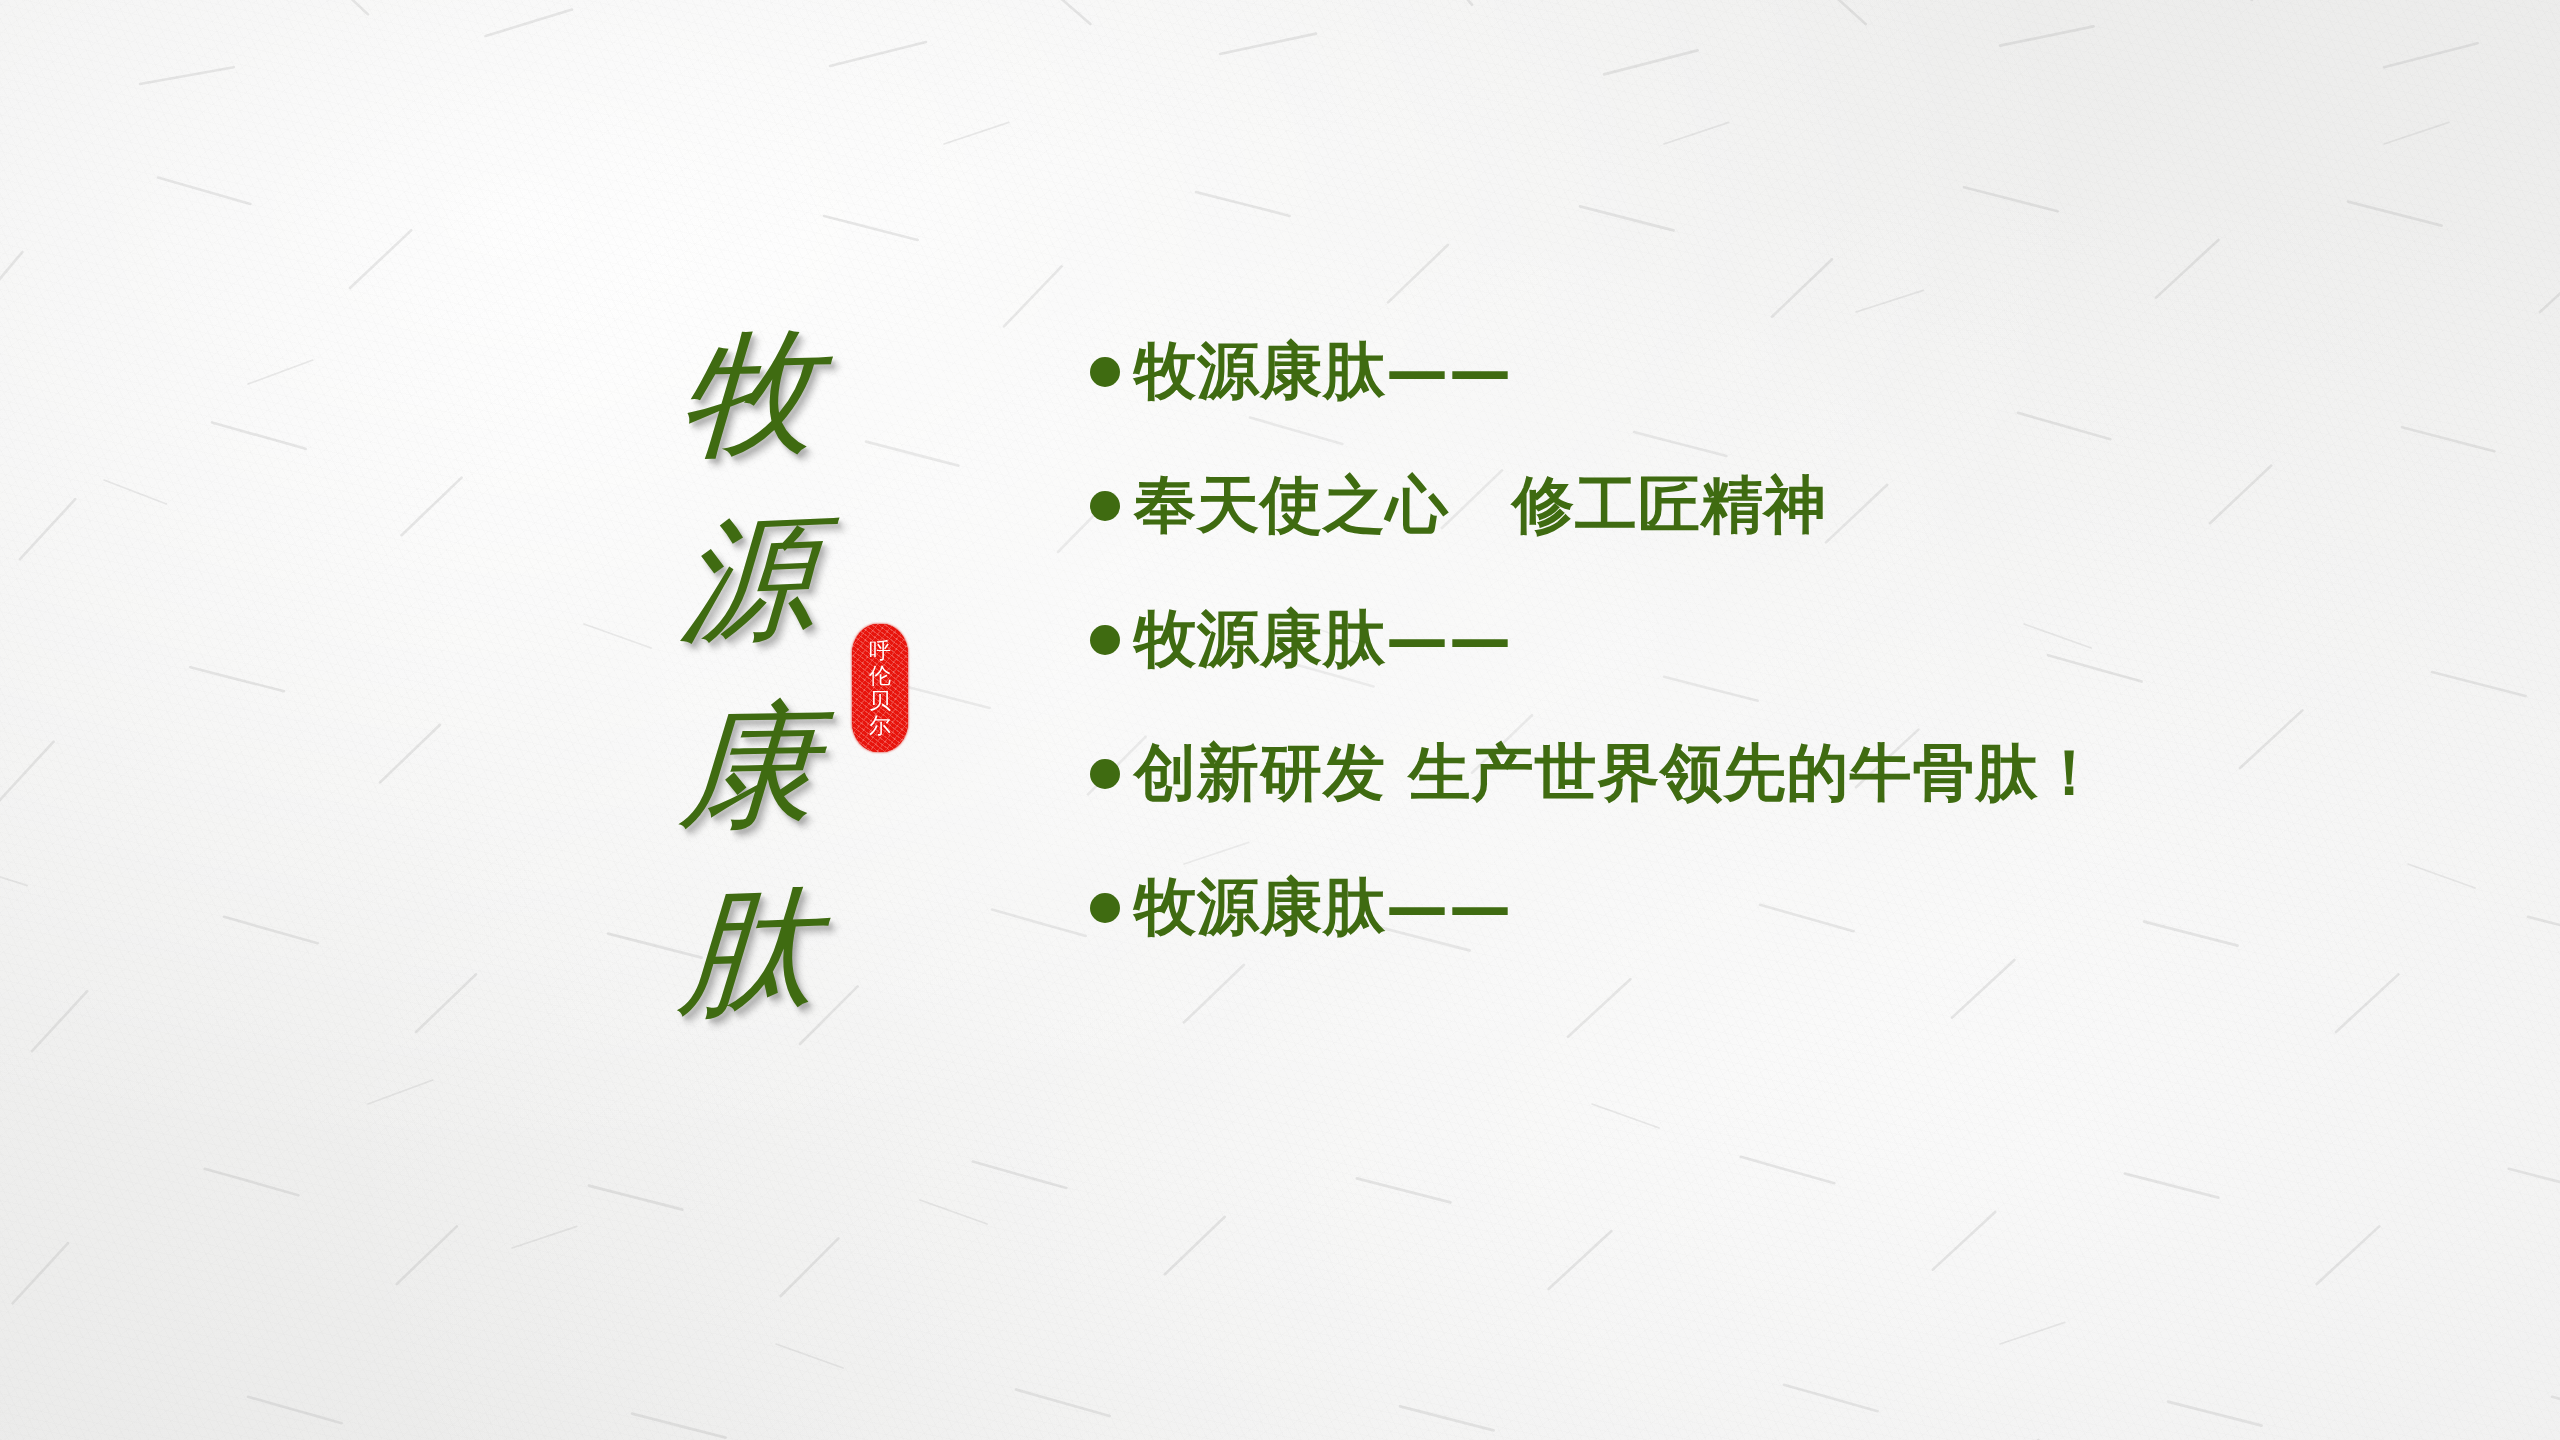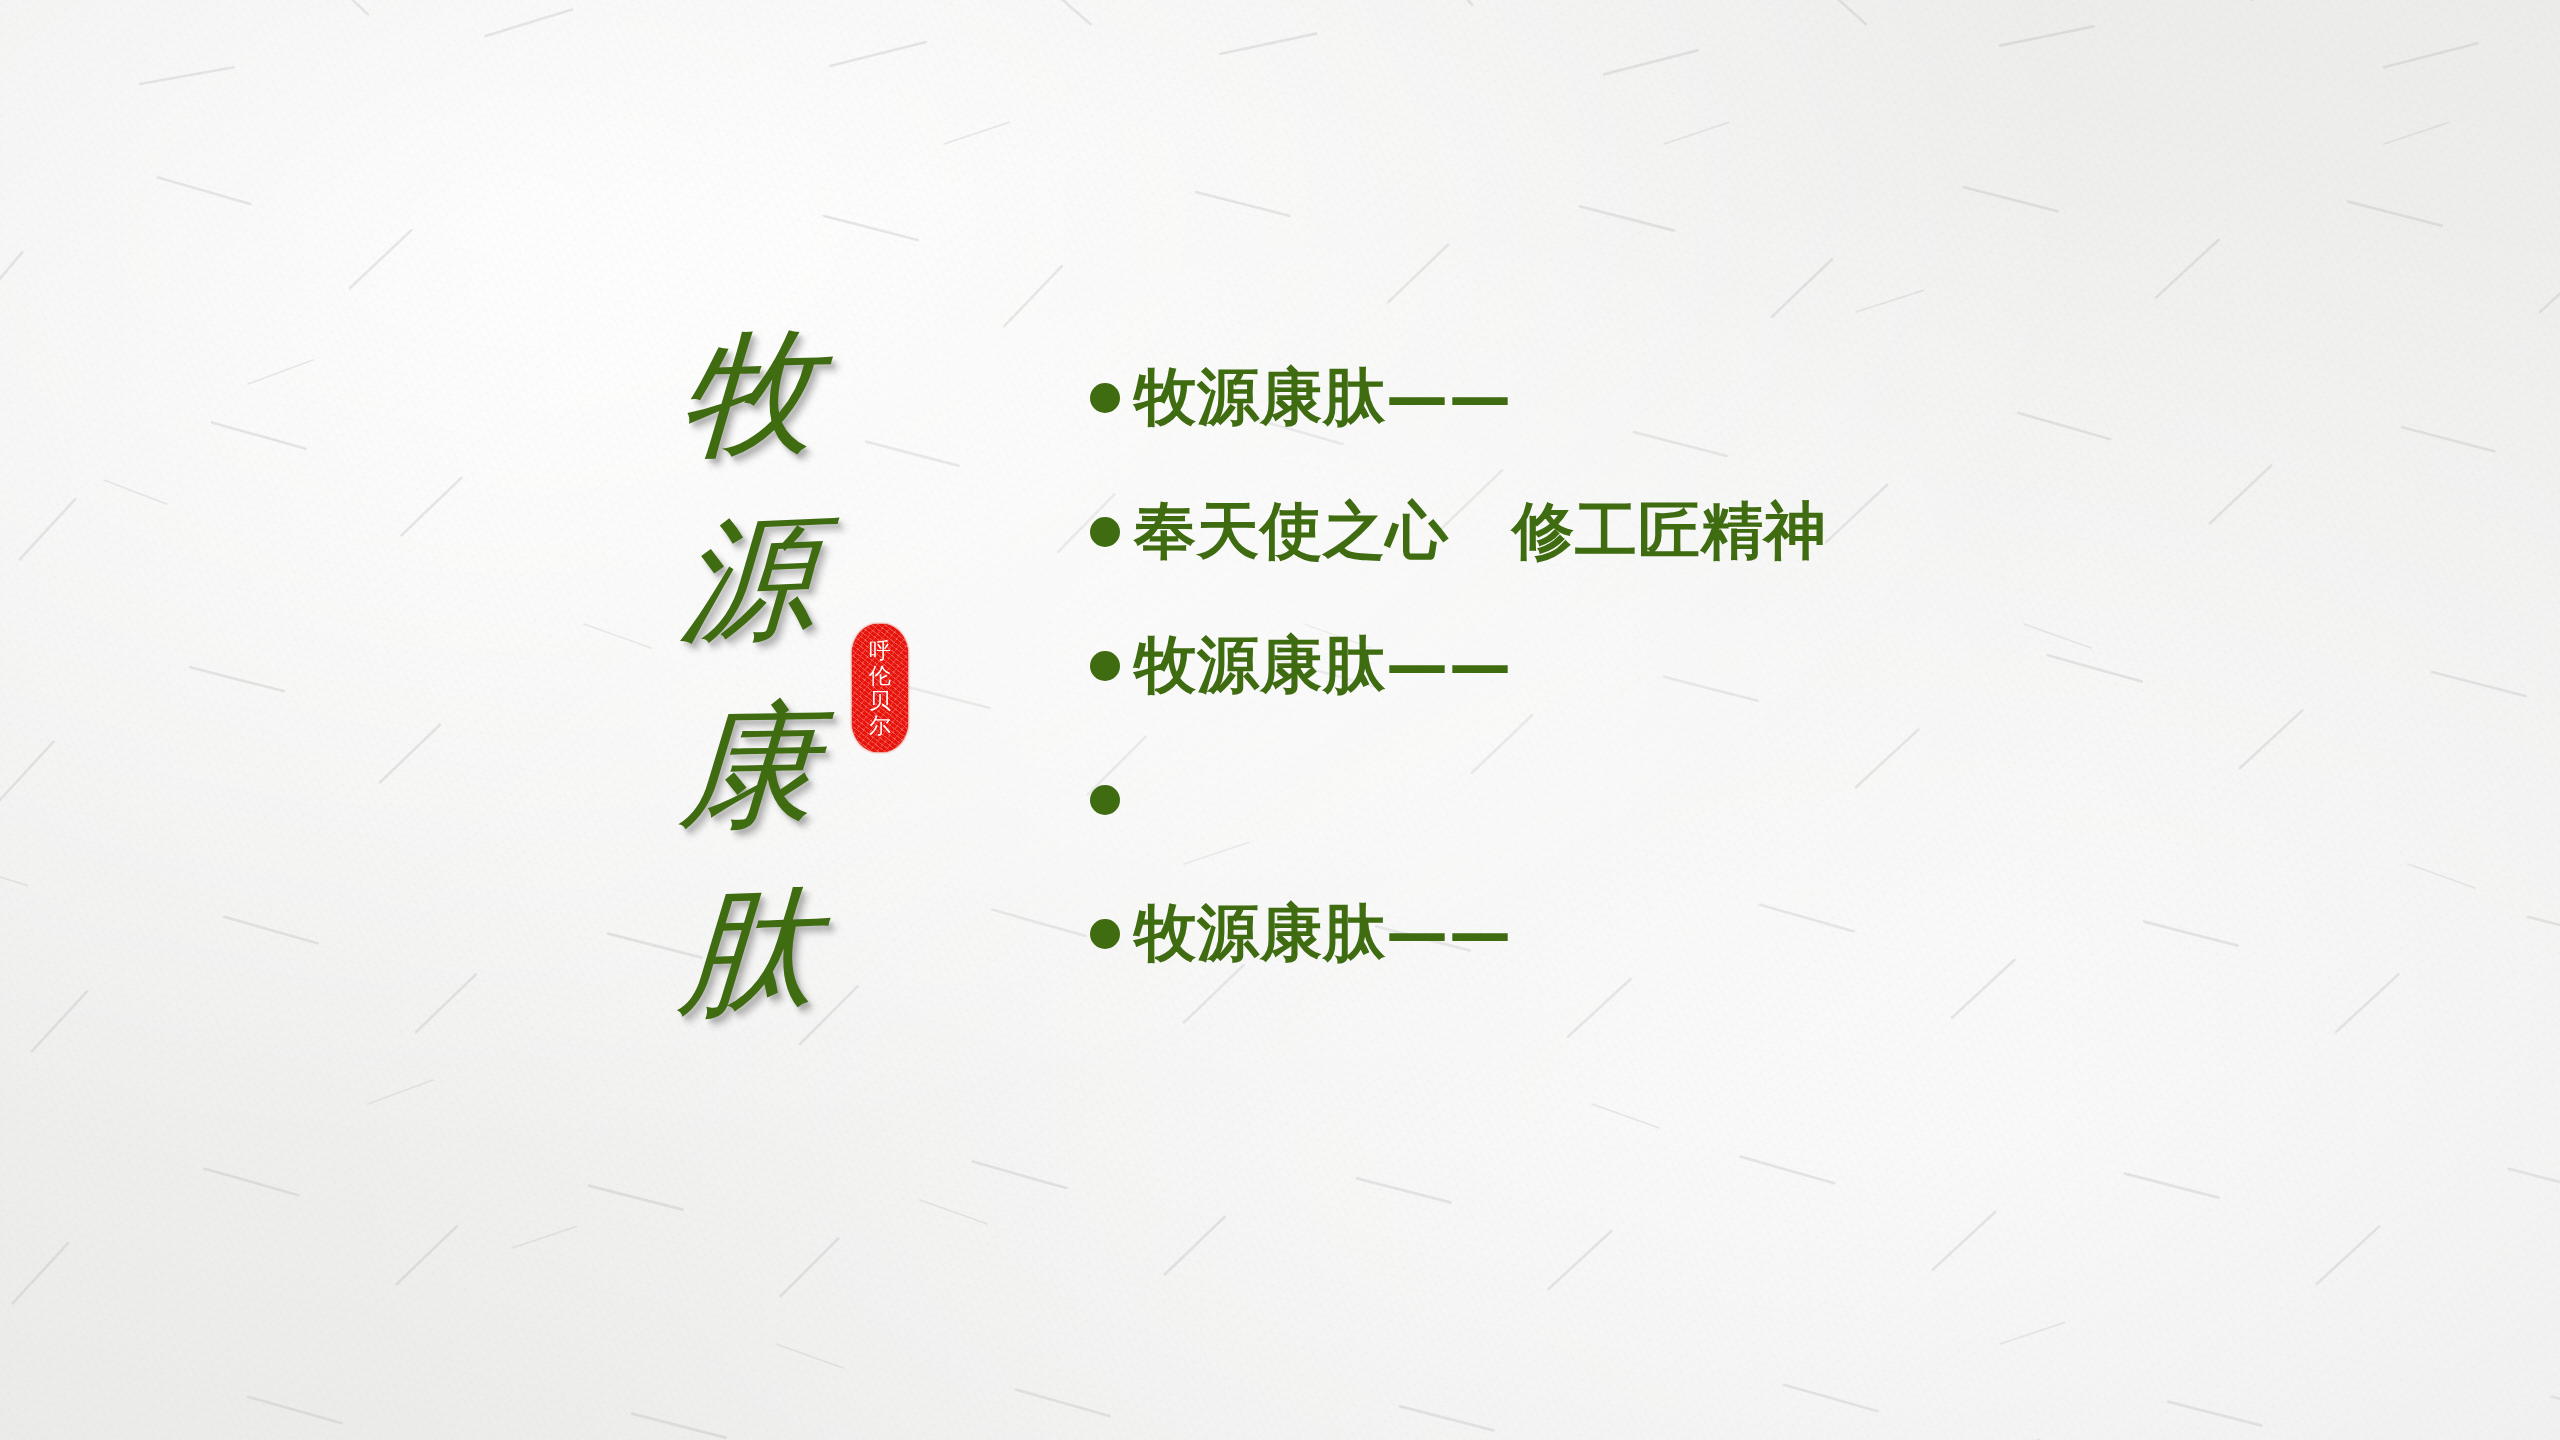--- a/index.html
+++ b/index.html
@@ -123,21 +123,21 @@
     letter-spacing: 0;
     position: relative;
     z-index: 2;
     text-shadow: 0 0 1px rgba(232,20,12,.8);
   }
 
   
   #bullet-list {
     position: absolute;
     left: 1090px;
-    top: 330px;
+    top: 304px;
     width: 1380px;
     z-index: 5;
   }
 
   .bullet-row {
     display: flex;
     align-items: center;
     height: 134px;
   }
 
@@ -337,20 +337,21 @@
     <div class="bullet-row">
       <span class="bullet-dot"></span>
       <span class="bullet-text">奉天使之心　修工匠精神</span>
     </div>
     <div class="bullet-row">
       <span class="bullet-dot"></span>
       <span class="bullet-text">牧源康肽——</span>
     </div>
     <div class="bullet-row">
       <span class="bullet-dot"></span>
+      <span class="bullet-text">创新研发 生产世界领先的牛骨肽！</span>
     </div>
     <div class="bullet-row">
       <span class="bullet-dot"></span>
       <span class="bullet-text">牧源康肽——</span>
     </div>
   </div>
 
 </div>
 
 </body></html>

